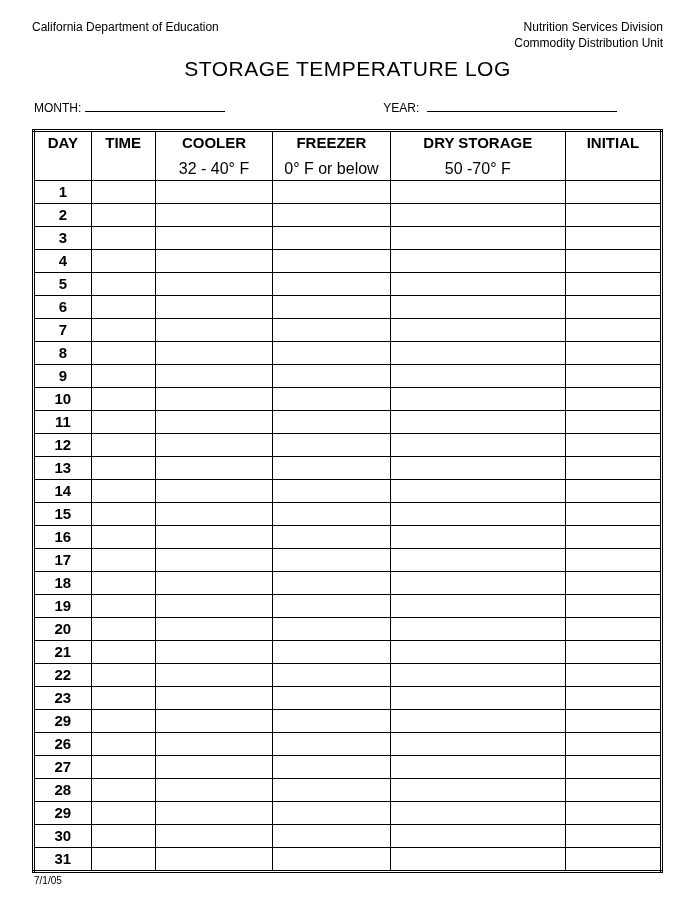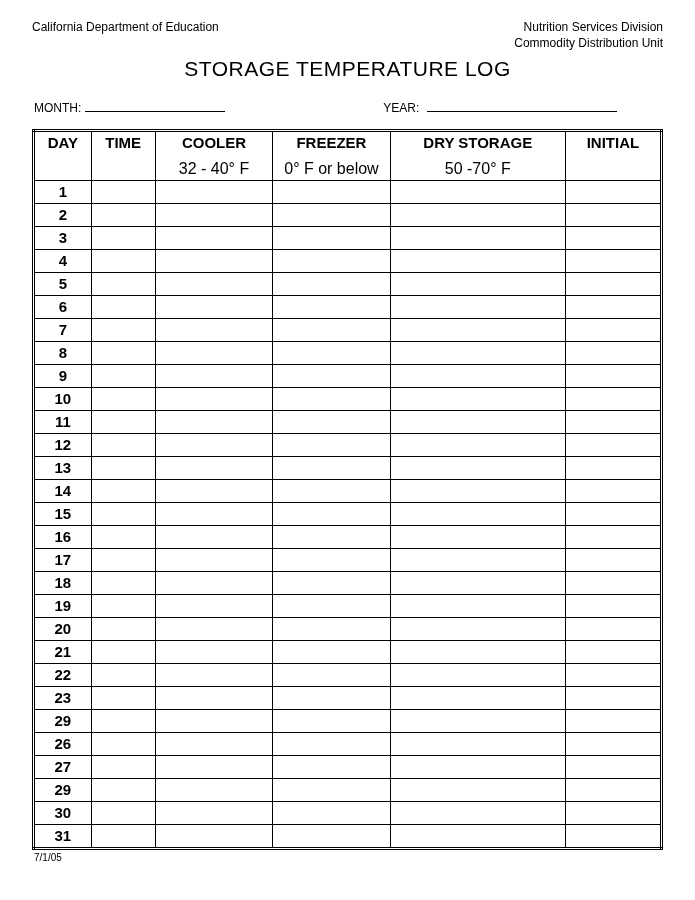--- a/index.html
+++ b/index.html
@@ -354,20 +354,28 @@
       </tr>
       <tr>
         <td class="day-cell">27</td>
         <td></td>
         <td></td>
         <td></td>
         <td></td>
         <td></td>
       </tr>
       <tr>
+        <td class="day-cell">28</td>
+        <td></td>
+        <td></td>
+        <td></td>
+        <td></td>
+        <td></td>
+      </tr>
+      <tr>
         <td class="day-cell">29</td>
         <td></td>
         <td></td>
         <td></td>
         <td></td>
         <td></td>
       </tr>
       <tr>
         <td class="day-cell">30</td>
         <td></td>

